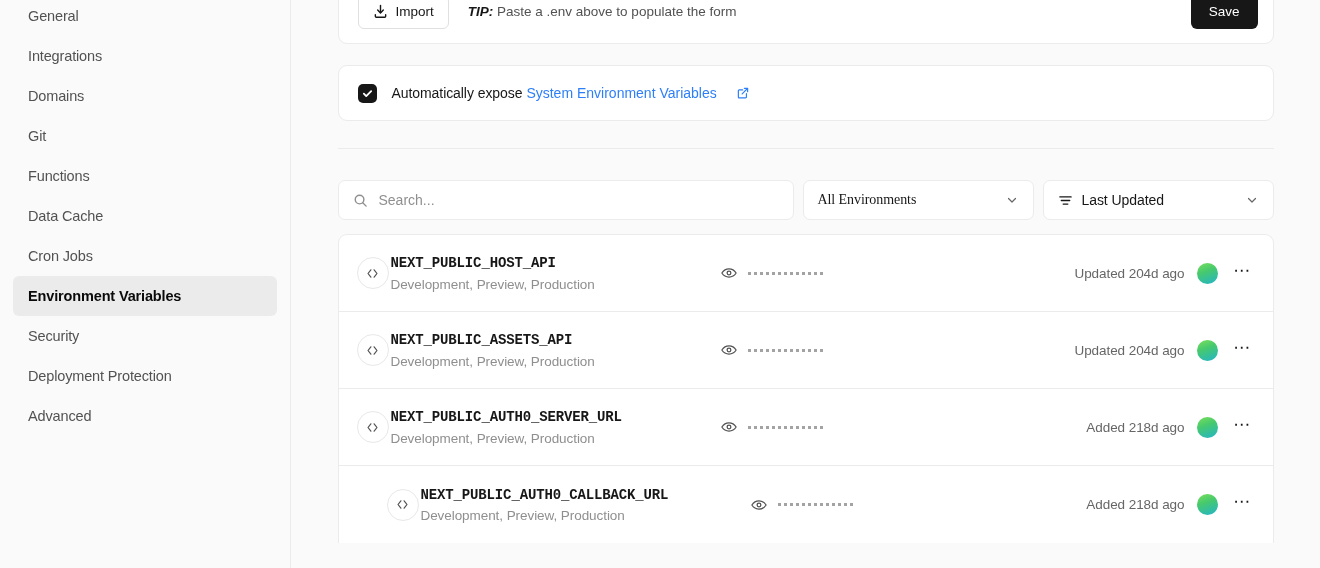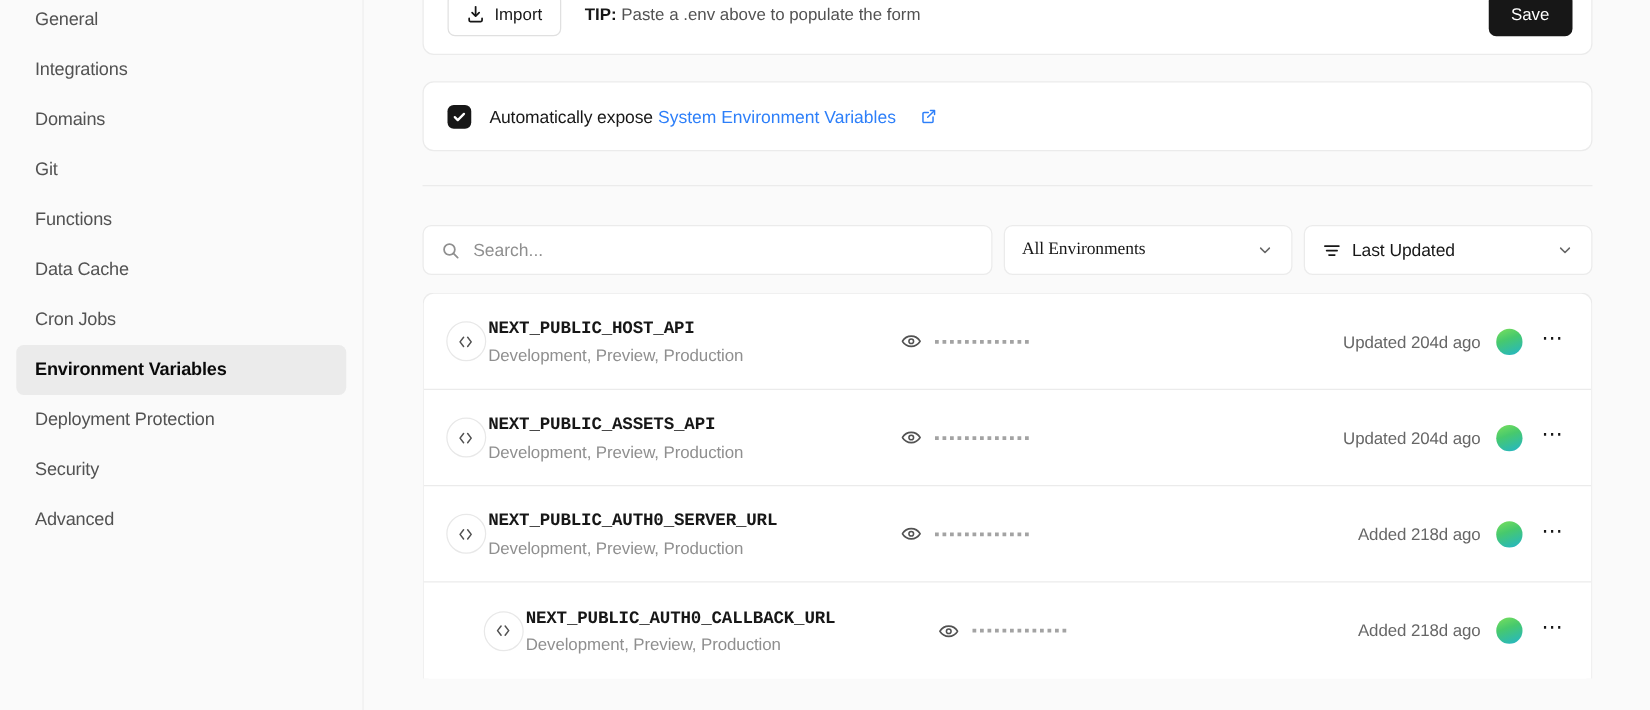--- a/index.html
+++ b/index.html
@@ -103,21 +103,21 @@
     color: #171717;
     cursor: pointer;
     font-family: inherit;
   }
 
   .tip {
     margin-left: 19px;
     font-size: 13.5px;
     color: #525252;
   }
-  .tip b { color: #171717; font-weight: 700; }
+  .tip b { color: #171717; font-weight: 700; font-style: italic; }
 
   .btn-save {
     margin-left: auto;
     height: 34px;
     padding: 0 18px;
     background: #171717;
     color: #fff;
     border: none;
     border-radius: 6px;
     font-size: 13.5px;
@@ -361,24 +361,24 @@
         <li class="nav-item">
           <span>Data Cache</span>
         </li>
         <li class="nav-item">
           <span>Cron Jobs</span>
         </li>
         <li class="nav-item active">
           <span>Environment Variables</span>
         </li>
         <li class="nav-item">
+          <span>Security</span>
+        </li>
+        <li class="nav-item">
           <span>Deployment Protection</span>
-        </li>
-        <li class="nav-item">
-          <span>Security</span>
         </li>
         <li class="nav-item">
           <span>Advanced</span>
         </li>
       </ul>
   </nav>
 
   <main class="main">
     <div class="inner">
 

